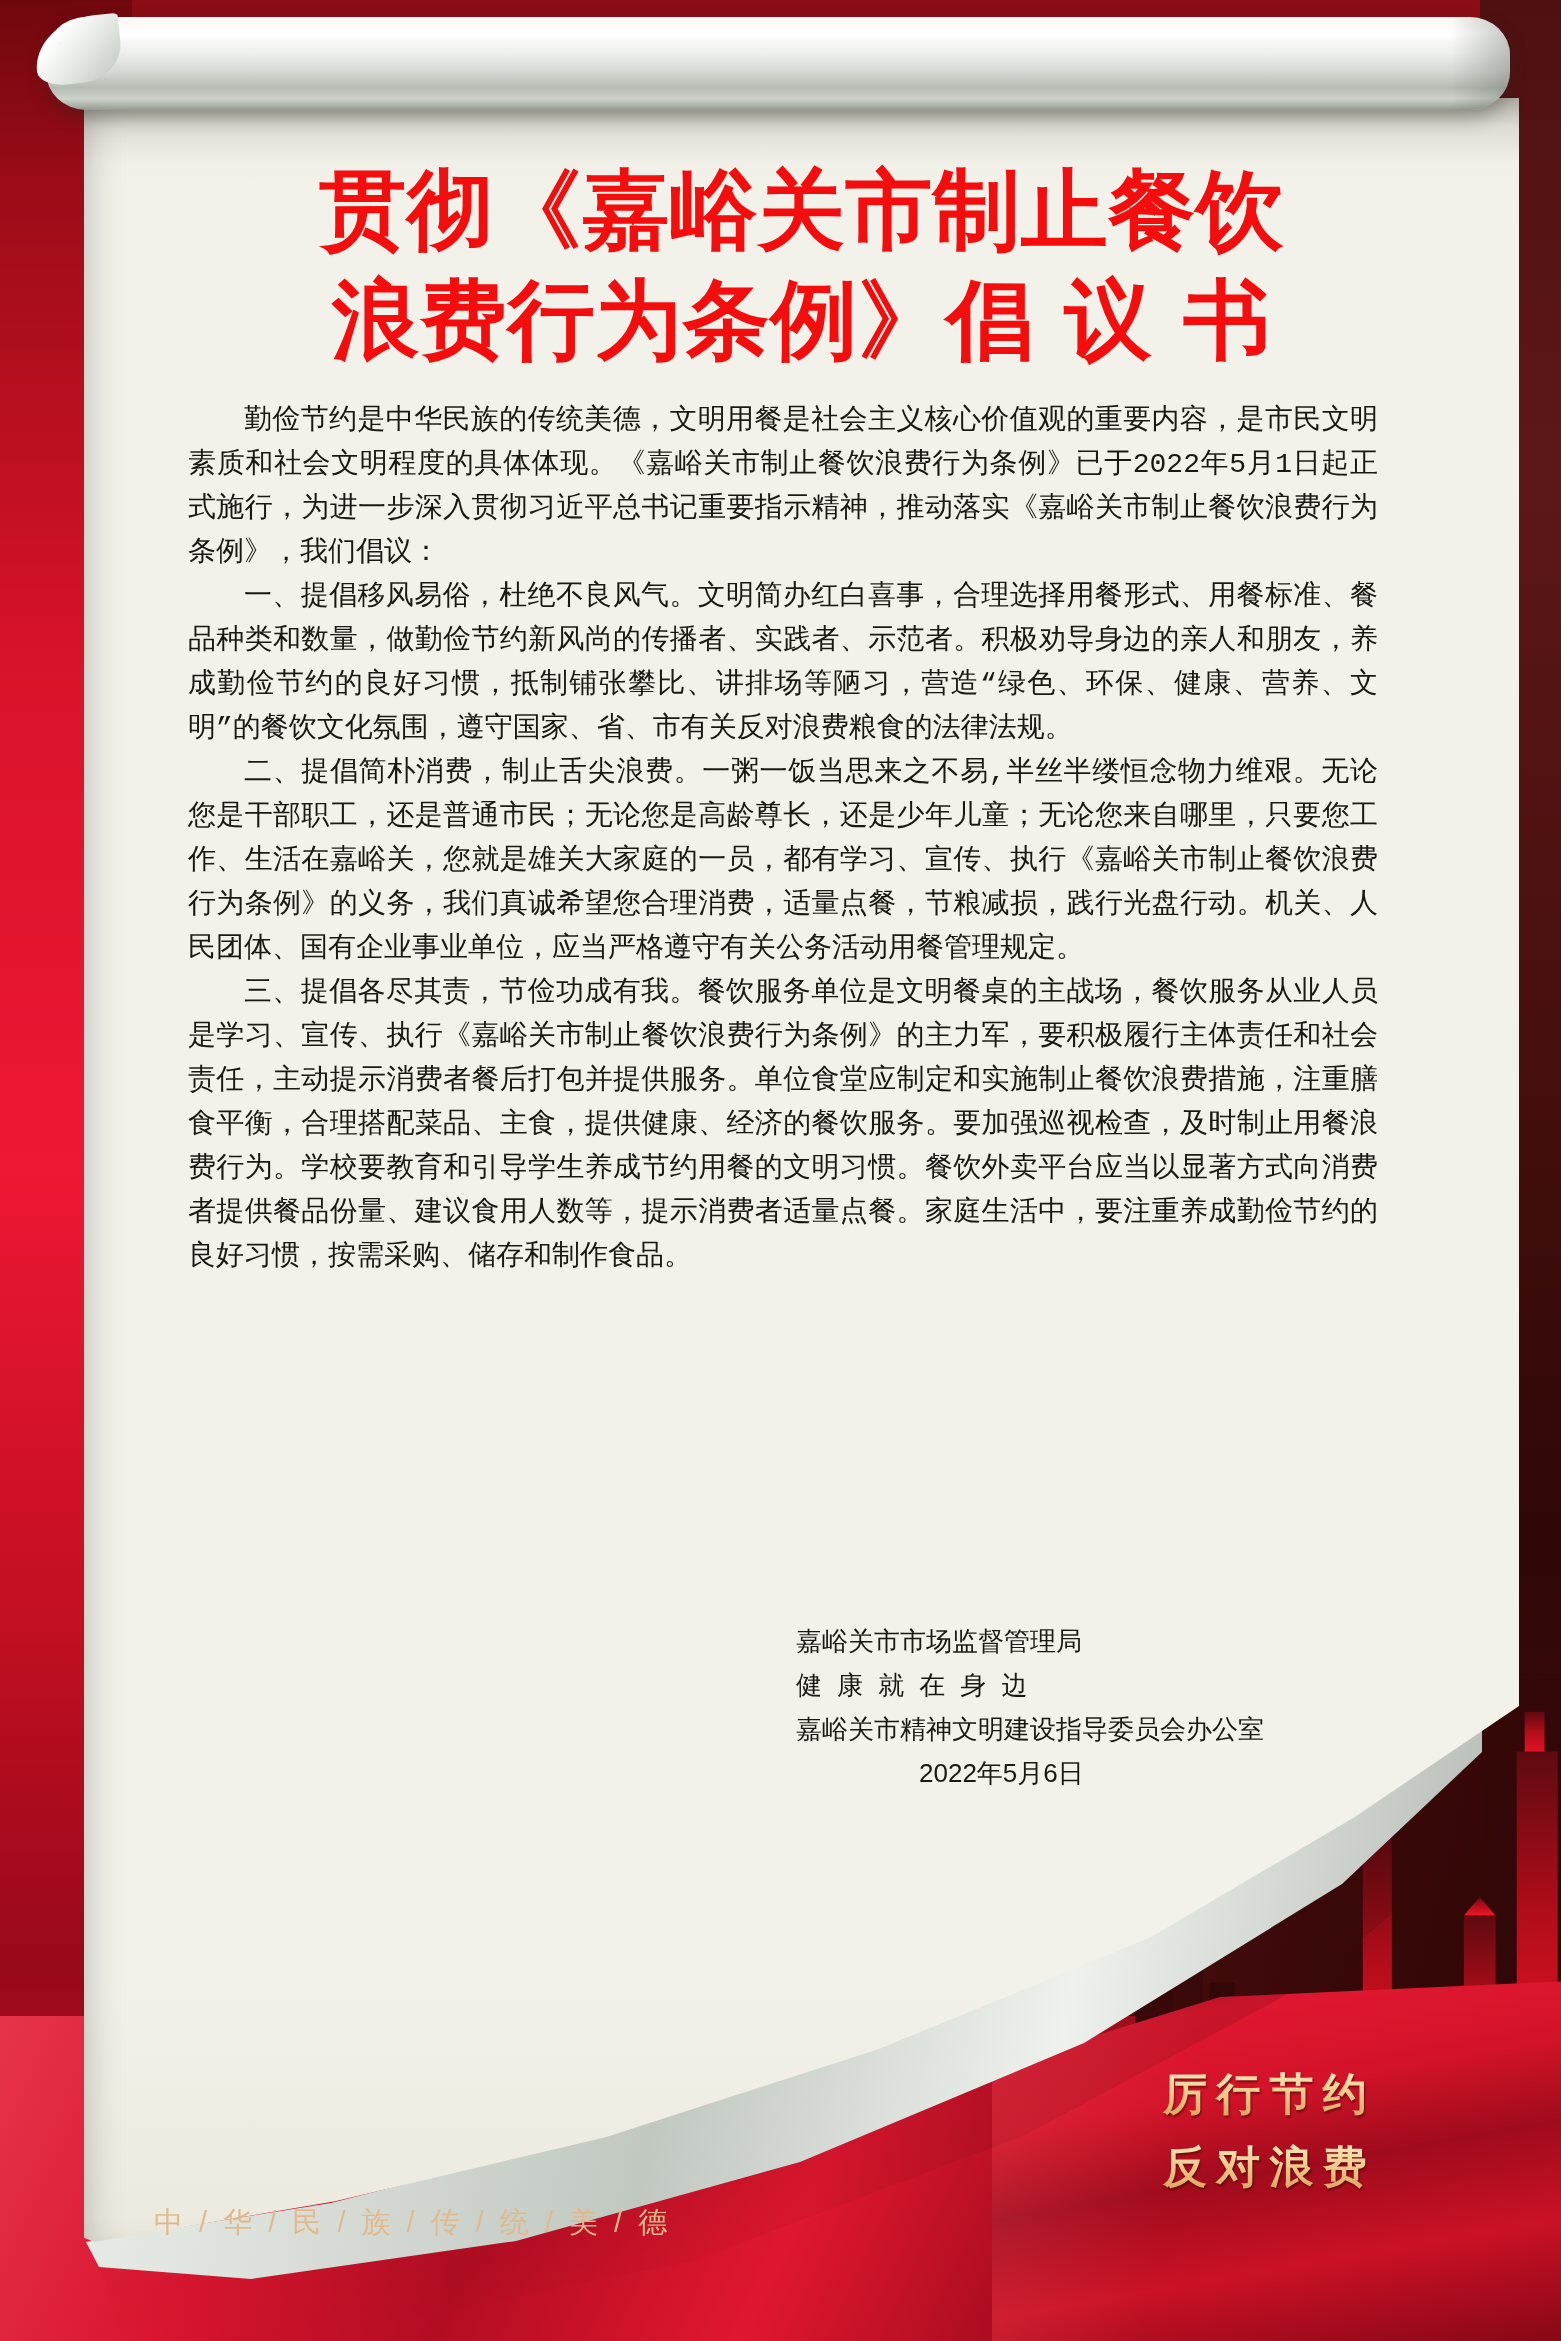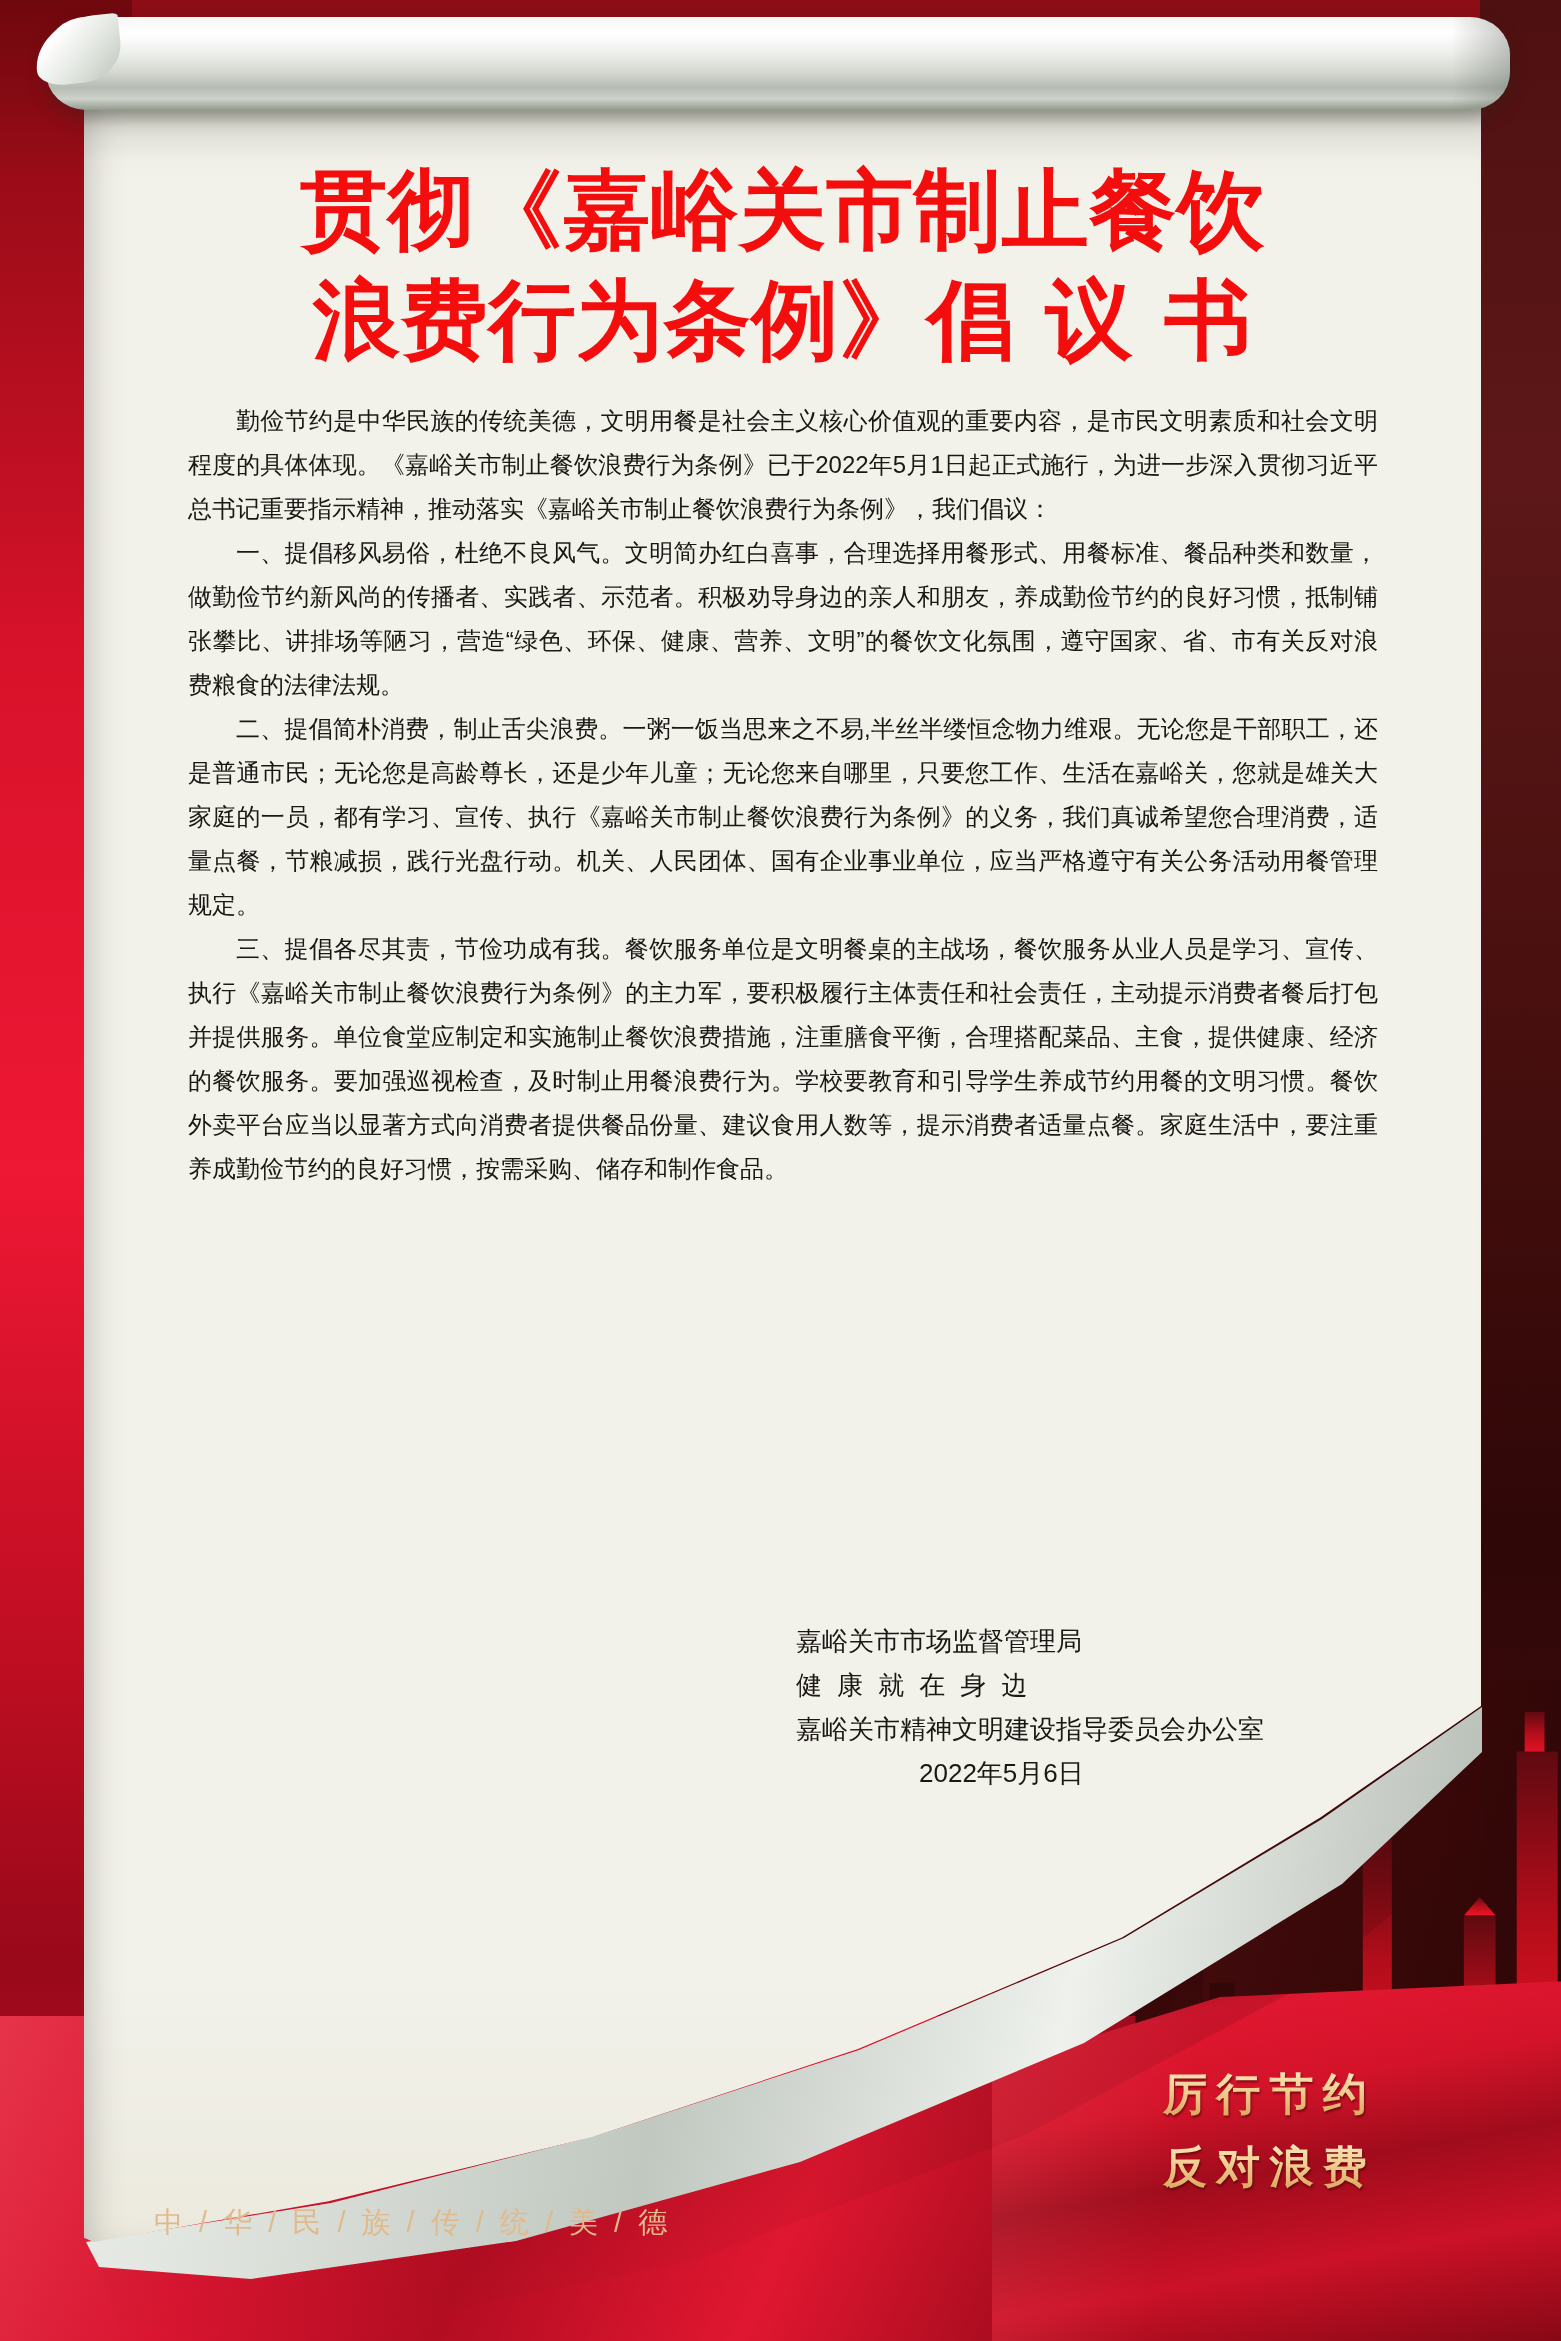--- a/index.html
+++ b/index.html
@@ -47,21 +47,21 @@
       1084px 2043px, 800px 2162px, 516px 2241px, 251px 2279px, 99px 2267px);
     background:linear-gradient(100deg,
       #f8faf6 0%, #e3e7e1 28%, #c0c8c0 52%, #eef1ec 72%, #a2aba2 100%); }
 
   
   .page { position:absolute; left:84px; top:98px; width:1397px; height:2144px;
     background:linear-gradient(to bottom, #e9e8e1 0%, #f2f1ea 4%, #f2f1ea 88%, #ecead e0 100%);
     background:linear-gradient(to bottom, #e9e8e1 0%, #f2f1ea 4%, #f2f1ea 88%, #eceade 100%);
     clip-path:polygon(0 0, 100% 0, 100% 75%, 88.5% 80.2%, 74.3% 85.8%,
       55.4% 91%, 36.4% 95.1%, 17.5% 98.1%, 0.7% 100%, 0 99.8%);
-    box-shadow:inset 20px 0 40px -20px rgba(0,0,0,0.25); }
+    box-shadow:inset 20px 0 40px -20px rgba(0,0,0,0.25);padding-left:38px; }
   .page::before { content:""; position:absolute; left:0; top:0; width:100%; height:63px;
     background:linear-gradient(to bottom, rgba(80,80,70,0.35), rgba(80,80,70,0.10) 45%, rgba(80,80,70,0)); }
 
   
   .roll { position:absolute; left:46px; top:17px; width:1464px; height:93px;
     border-radius:40px / 38px;
     background:linear-gradient(to bottom,
       #f7f8f5 0%, #ffffff 18%, #eef0ec 38%, #d6dad3 58%,
       #b5bcb3 76%, #cdd2ca 88%, #939b90 100%);
     box-shadow:0 8px 17px rgba(40,40,30,0.35); }
@@ -70,22 +70,22 @@
     border-radius:90% 10% 60% 40% / 95% 5% 70% 30%; transform:rotate(-6deg); }
   .roll::after { content:""; position:absolute; right:0; top:0; width:59px; height:100%;
     border-radius:0 40px 40px 0 / 0 38px 38px 0;
     background:linear-gradient(to right, rgba(90,95,88,0), rgba(90,95,88,0.35)); }
 
   
   .title { position:absolute; left:0; top:57px; width:100%; margin:0; text-align:center;
     font-family:"DejaVu Serif","Liberation Serif",serif; font-weight:700;
     font-size:87px; line-height:110px; color:#f30d0d; letter-spacing:0.7px; }
   .body-text { position:absolute; left:104px; top:301px; width:1190px;
-    font-size:24px; line-height:44px; color:#1b1713; text-align:justify;
-    font-family:Liberation Sans, sans-serif; }
+    font-size:28px; line-height:44px; color:#1b1713; text-align:justify;
+    font-family:Liberation Mono, monospace; }
   .body-text p { margin:0; text-indent:2em; }
   .signature-block { position:absolute; left:712px; top:1521px;
     font-size:26px; line-height:44px; color:#1b1713; white-space:nowrap; }
   .sig-spread { letter-spacing:0.58em; }
   .sig-date { padding-left:123px; }
 
   .motto { position:absolute; left:126px; top:2205px; line-height:34px;
     font-size:29px; letter-spacing:4px; color:#e0ba8c; white-space:nowrap;margin-left:28px; }
 
   .slogan { position:absolute; left:1124px; top:2061px; width:291px; text-align:center;

